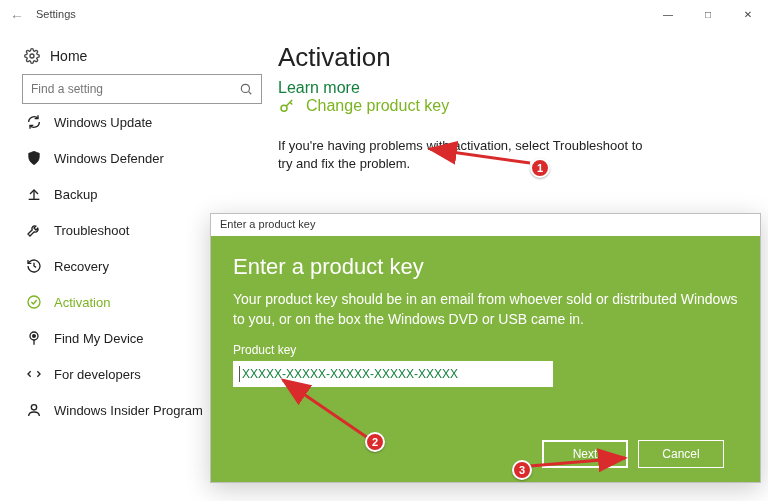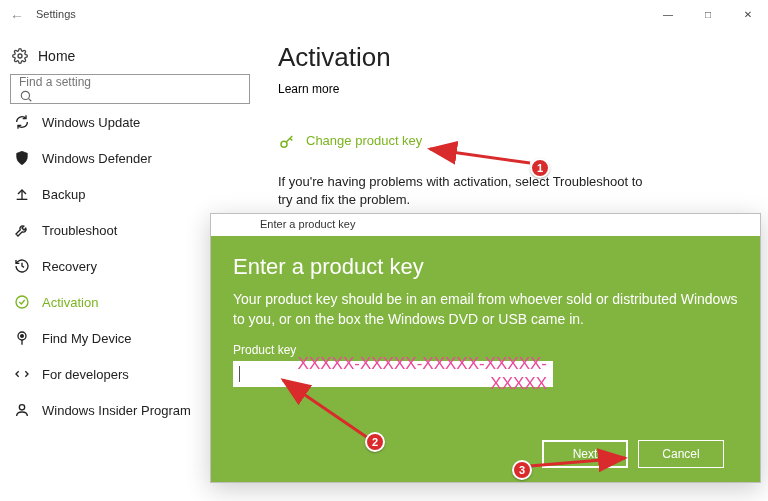--- a/index.html
+++ b/index.html
@@ -6,48 +6,48 @@
   body { width:768px; height:501px; background:#fff; color:#222; overflow:hidden; position:relative; }
 
   
   .titlebar { height:28px; display:flex; align-items:center; justify-content:space-between; padding:0 0 0 10px; font-size:11px; color:#444; }
   .titlebar .left { display:flex; align-items:center; gap:12px; }
   .titlebar .wcontrols { display:flex; }
   .titlebar .wbtn { width:40px; height:28px; display:flex; align-items:center; justify-content:center; color:#444; font-size:10px; }
   .backbtn { font-size:14px; color:#888; }
 
   
-  .leftpane { position:absolute; left:0; top:34px; width:260px; padding:8px 10px 0 10px; }
+  .leftpane { position:absolute; left:12px; top:34px; width:260px; padding:8px 10px 0 10px; }
   .homerow { display:flex; align-items:center; gap:10px; font-size:14px; margin:6px 0 10px 2px; color:#222; }
   .homerow svg { width:16px; height:16px; }
-  .searchbox { display:flex; border:1px solid #999; height:30px; padding:0 8px;flex-direction:column; }
+  .searchbox { display:flex; align-items:center; border:1px solid #999; height:30px; padding:0 8px; }
   .searchbox input { border:none; outline:none; flex:1; font-size:12px; background:transparent; }
   .searchbox svg { width:14px; height:14px; flex:none; }
   .grouplabel { margin:22px 0 8px 2px; font-size:12px; color:#555; }
   .navitem { display:flex; align-items:center; gap:12px; height:36px; font-size:13px; color:#222; padding:0 4px; cursor:default;}
   .navitem svg { width:16px; height:16px; flex:none; }
   .navitem.active { color:#7bb420; }
   .navitem.active svg { stroke:#7bb420; }
 
   
   .rightpane { position:absolute; left:278px; top:42px; right:10px; }
   .pagetitle { font-size:26px; font-weight:300; margin-bottom:6px; }
-  .learnmore { color:#000000; font-size:12px; }
-  .keyrow { margin-top:36px; display:flex; gap:10px; color:#7bb420; font-size:13px; }
+  .learnmore { color:#15803d; font-size:16px; }
+  .keyrow { display:flex; gap:10px; color:#7bb420; font-size:16px; }
   .keyrow svg { width:18px; height:18px; }
   .troubletext { margin-top:22px; font-size:13px; line-height:1.35; max-width:380px; }
 
   
-  .dialog { position:absolute; left:210px; top:213px; width:551px; height:270px; border:1px solid #bfbfbf; box-shadow:0 6px 24px rgba(0,0,0,.2); background:#fff;padding-left:40px; }
+  .dialog { position:absolute; left:210px; top:213px; width:551px; height:270px; border:1px solid #bfbfbf; box-shadow:0 6px 24px rgba(0,0,0,.2); background:#fff; }
   .dialog .dlgtitle { height:22px; font-size:11px; padding:4px 0 0 9px; background:#fff; color:#333; }
   .dialog .dlgbody { background:#82b440; color:#fff; position:absolute; left:0; top:22px; right:0; bottom:0; padding:18px 22px 14px 22px; }
   .dlgbody h2 { font-weight:300; font-size:22px; margin-bottom:10px; }
   .dlgbody p.desc { font-size:14px; line-height:1.4; margin-bottom:14px; }
   .dlgbody label { font-size:12px; display:block; margin-bottom:4px; }
-  .dlgbody .keyinput { width:320px; height:26px; background:#fff; border:none; outline:none; font-size:17px; color:#ec4899; padding:0 6px; display:flex; align-items:center;text-align:right;}
+  .dlgbody .keyinput { width:320px; height:26px; background:#fff; border:none; outline:none; font-size:12px; color:#15803d; padding:0 6px; display:flex; align-items:center;text-align:right;}
   .dlgbody .keyinput .caret { width:1px; height:16px; background:#555; margin-right:2px; }
   .dlgbtns { position:absolute; right:36px; bottom:14px; display:flex; gap:10px; }
   .dlgbtn { border:1px solid #fff; color:#fff; background:transparent; width:86px; height:28px; font-size:12px; display:flex; align-items:center; justify-content:center;}
   .dlgbtn.primary { border-width:2px; }
 
   
   .anno { position:absolute; }
   .numbadge { width:20px; height:20px; border-radius:50%; background:#d92b2b; border:2px solid #fff; color:#fff; font-size:11px; font-weight:bold; display:flex; align-items:center; justify-content:center; box-shadow:0 1px 2px rgba(0,0,0,.3);}
 </style>
 </head>

